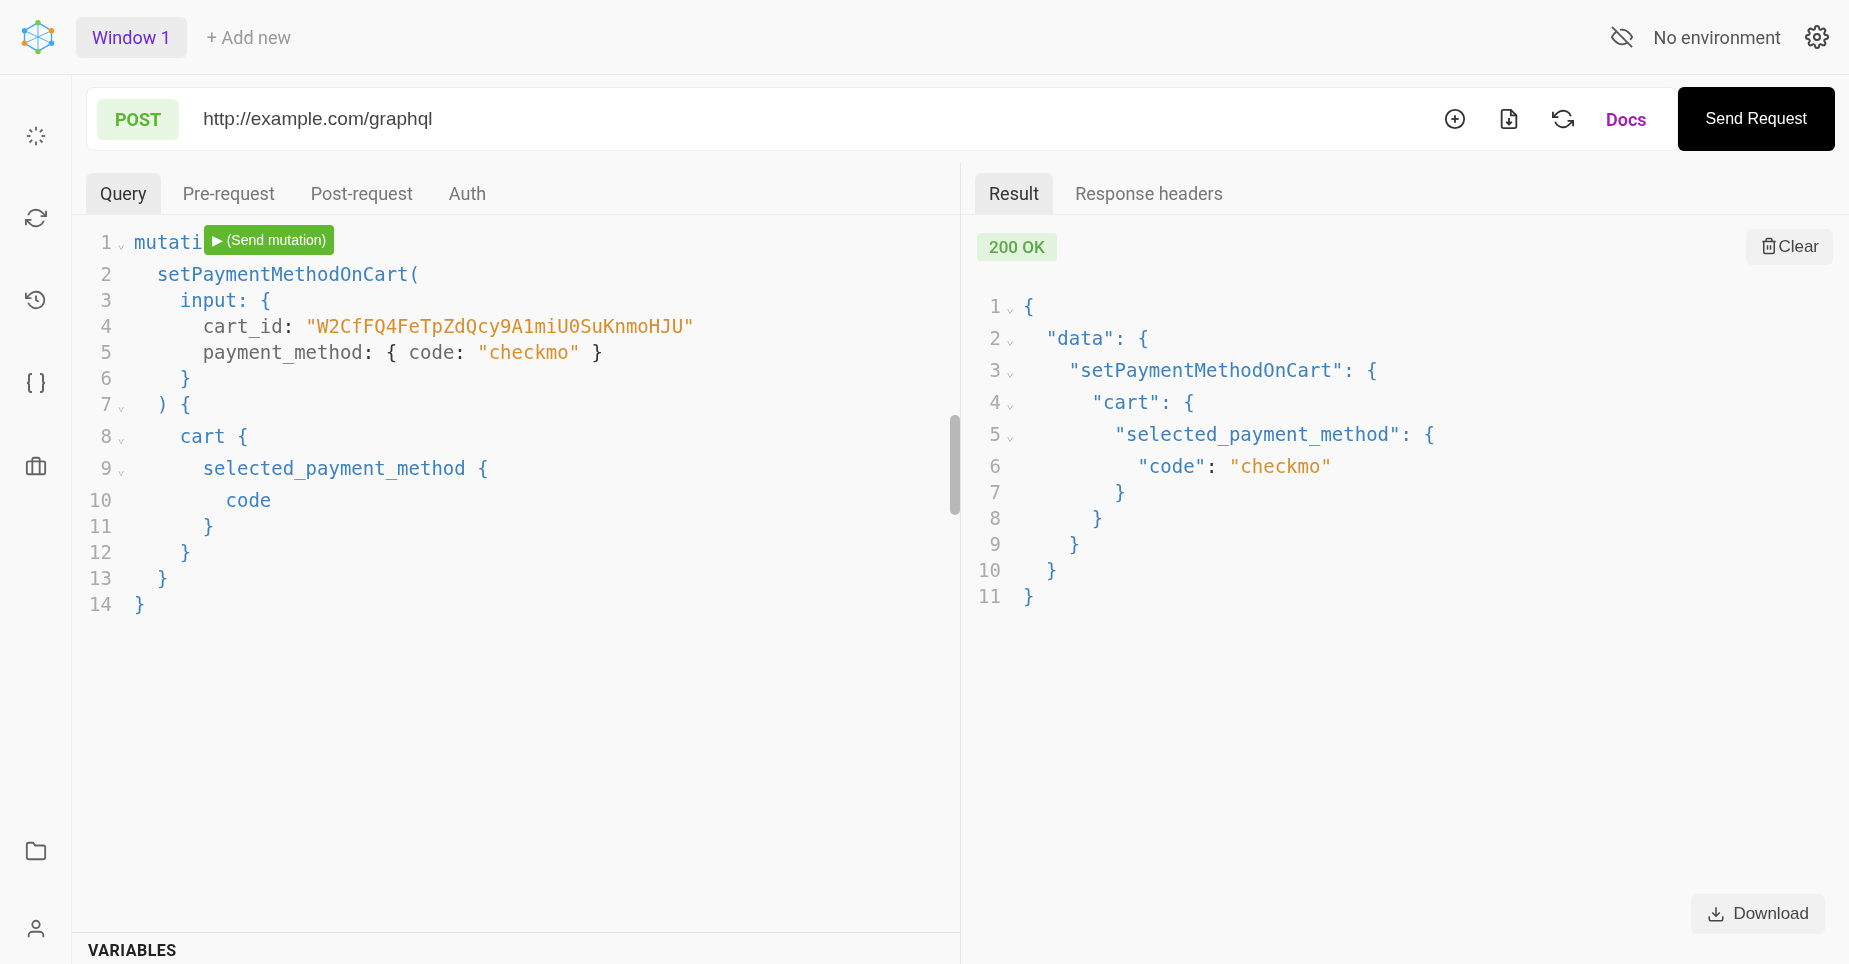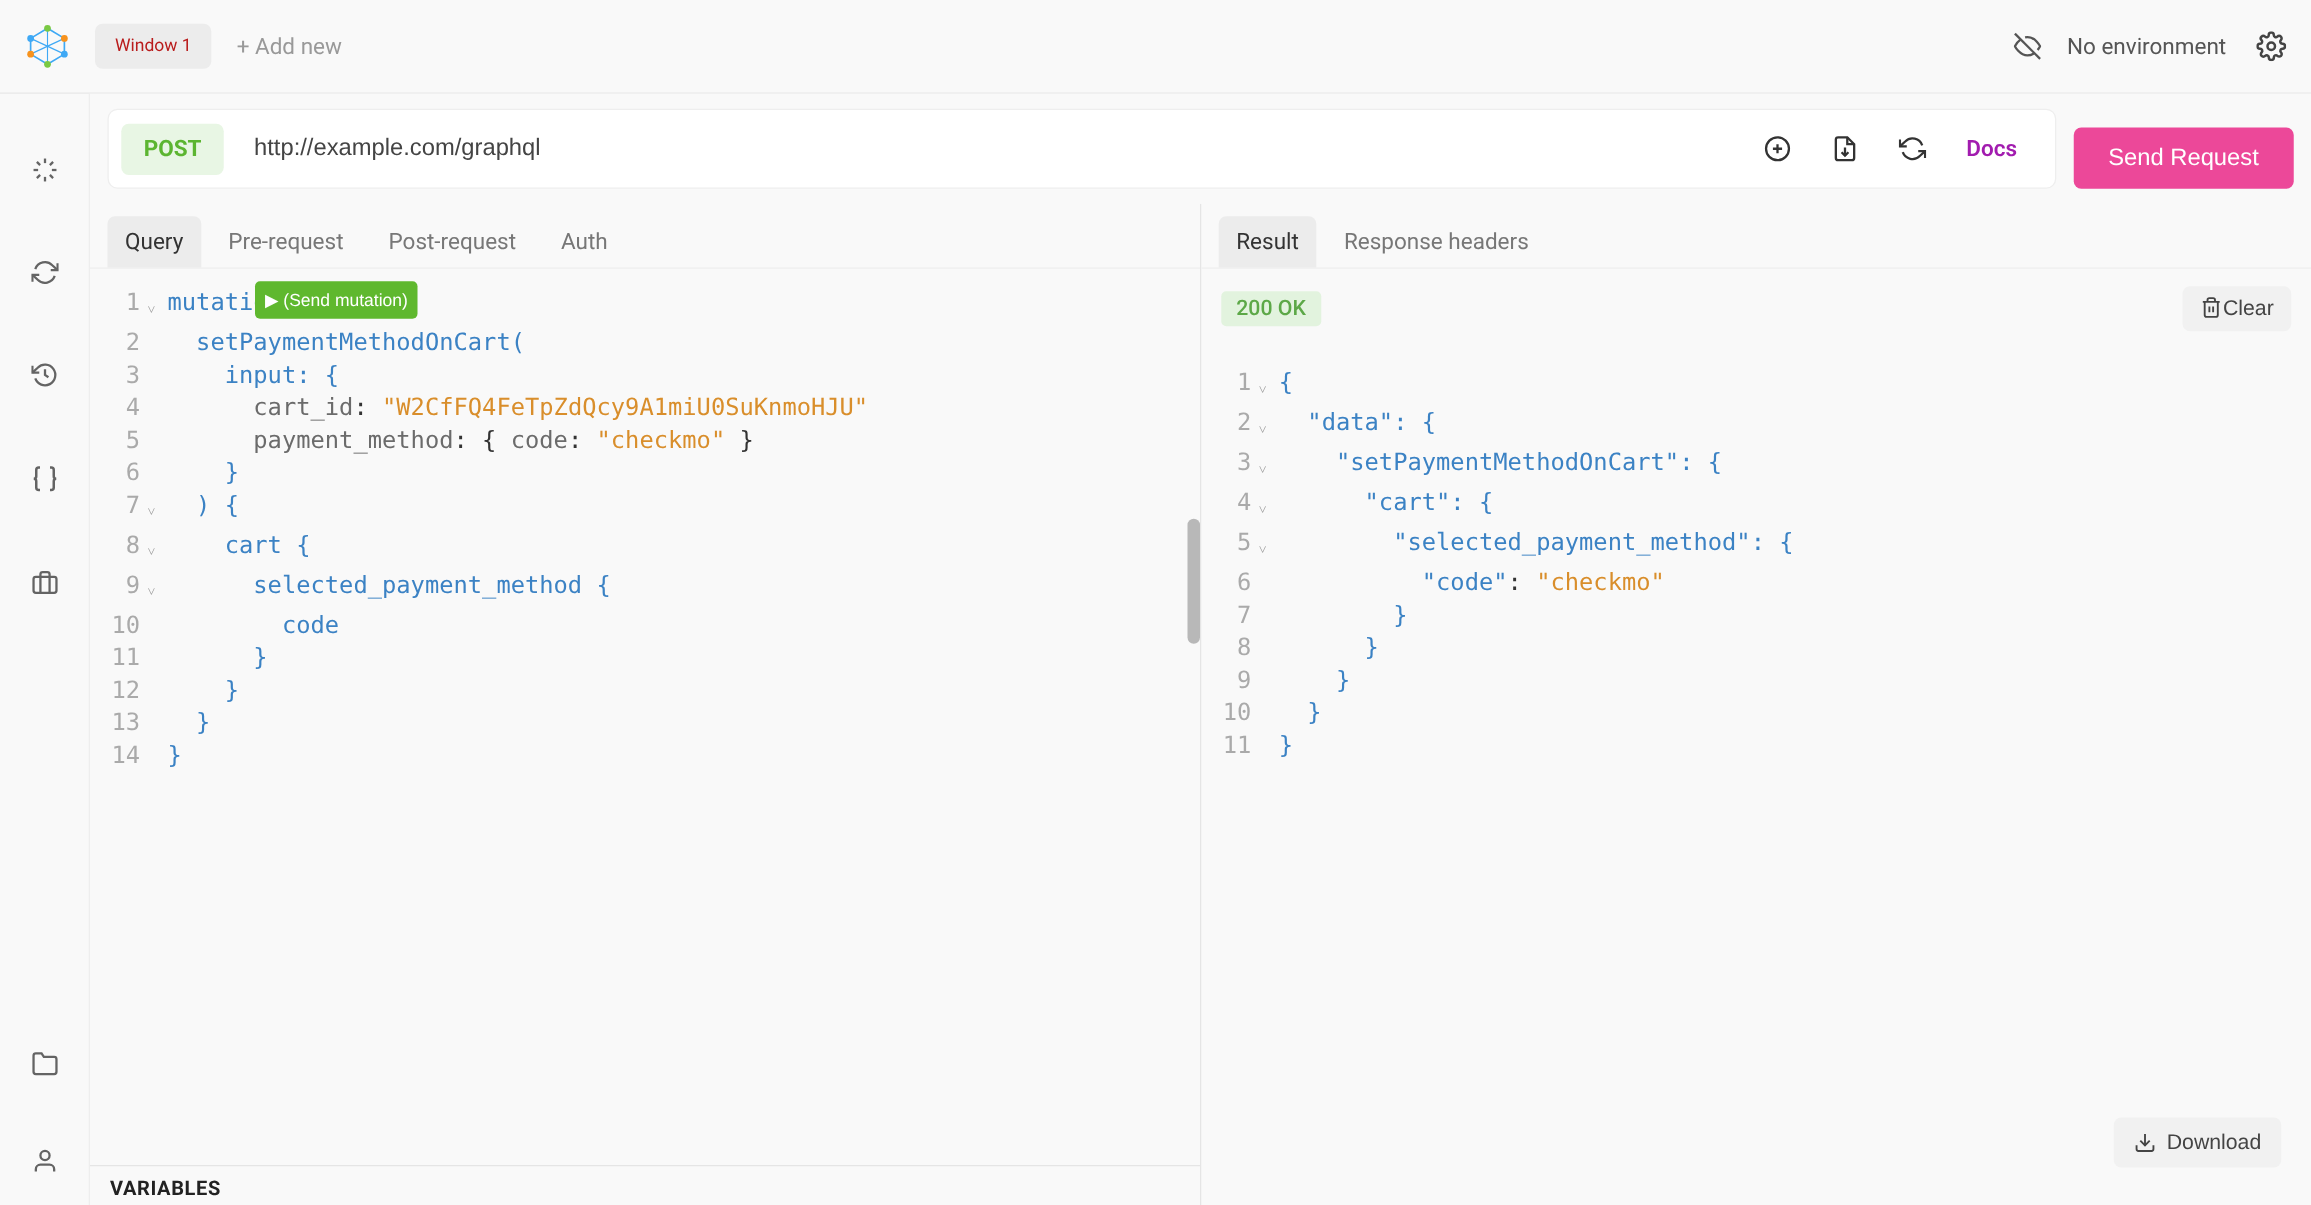--- a/index.html
+++ b/index.html
@@ -1,39 +1,39 @@
 <!DOCTYPE html>
 <html><head>
 <meta charset="utf-8">
 <style>
 * { margin: 0; padding: 0; box-sizing: border-box; }
 body { font-family: -apple-system, BlinkMacSystemFont, 'Segoe UI', Roboto, sans-serif; background: #f9f9f9; color: #333; height: 100vh; overflow: hidden; }
 
 .top-bar { height: 75px; display: flex; align-items: center; padding: 0 20px; border-bottom: 1px solid #e8e8e8; background: #f9f9f9; }
 .logo { width: 36px; height: 36px; margin-right: 20px; }
-.window-tab { background: #ececec; padding: 10px 16px; border-radius: 6px; font-size: 14px; color: #b91c1c; margin-right: 20px; cursor: pointer; }
+.window-tab { background: #ececec; padding: 10px 16px; border-radius: 6px; font-size: 18px; color: #6d28d9; margin-right: 20px; cursor: pointer; }
 .add-new { color: #999; font-size: 18px; cursor: pointer; }
 .top-bar-right { margin-left: auto; display: flex; align-items: center; gap: 24px; }
 .env-badge { display: flex; align-items: center; gap: 21px; font-size: 18px; color: #555; cursor: pointer; }
 .settings-icon { cursor: pointer; }
 
 .main-container { display: flex; height: calc(100vh - 75px); }
 .sidebar { width: 72px; display: flex; flex-direction: column; align-items: center; padding-top: 50px; gap: 60px; border-right: 1px solid #eee; }
 .sidebar-icon { cursor: pointer; opacity: 0.75; }
 .sidebar-bottom { margin-top: auto; margin-bottom: 24px; display: flex; flex-direction: column; gap: 56px; align-items: center; }
 
 .content { flex: 1; display: flex; flex-direction: column; }
-.url-bar { display: flex; align-items: flex-end; padding: 12px 14px; gap: 14px; background: #f9f9f9; }
+.url-bar { display: flex; align-items: center; padding: 12px 14px; background: #f9f9f9; }
 .url-box { flex: 1; display: flex; align-items: center; background: #fff; border: 1px solid #eee; border-radius: 8px; padding: 8px 10px; height: 64px; }
 .method-badge { background: #e8f6e4; color: #5cb531; font-weight: 700; font-size: 18px; padding: 10px 18px; border-radius: 6px; margin-right: 24px; }
 .url-input { border: none; outline: none; font-size: 19px; flex: 1; color: #444; background: transparent; }
 .url-icons { display: flex; align-items: center; gap: 32px; padding: 0 20px; }
 .url-icon { cursor: pointer; }
 .docs-link { font-size: 18px; font-weight: 600; color: #a21caf; cursor: pointer; }
-.send-btn { background: #ec4899; color: #fff; border: none; font-size: 19px; font-weight: 500; padding: 0 28px; border-radius: 6px; cursor: pointer; height: 49px; }
+.send-btn { background: #000000; color: #fff; border: none; font-size: 16px; font-weight: 500; padding: 0 28px; border-radius: 6px; cursor: pointer; height: 64px; }
 
 .panes { display: flex; flex: 1; overflow: hidden; }
 .pane { flex: 1; display: flex; flex-direction: column; overflow: hidden; position: relative; }
 .pane-divider { width: 1px; background: #e5e5e5; }
 
 .tabs { display: flex; gap: 8px; padding: 10px 14px 0; border-bottom: 1px solid #eee; }
 .tab { padding: 10px 14px; font-size: 18px; color: #777; cursor: pointer; border-radius: 6px 6px 0 0; }
 .tab.active { background: #ececec; color: #333; font-weight: 400; }
 
 .code-area { flex: 1; overflow: auto; padding: 14px 10px; font-family: 'SF Mono', Menlo, Consolas, monospace; font-size: 19px; line-height: 26px; position: relative; }

